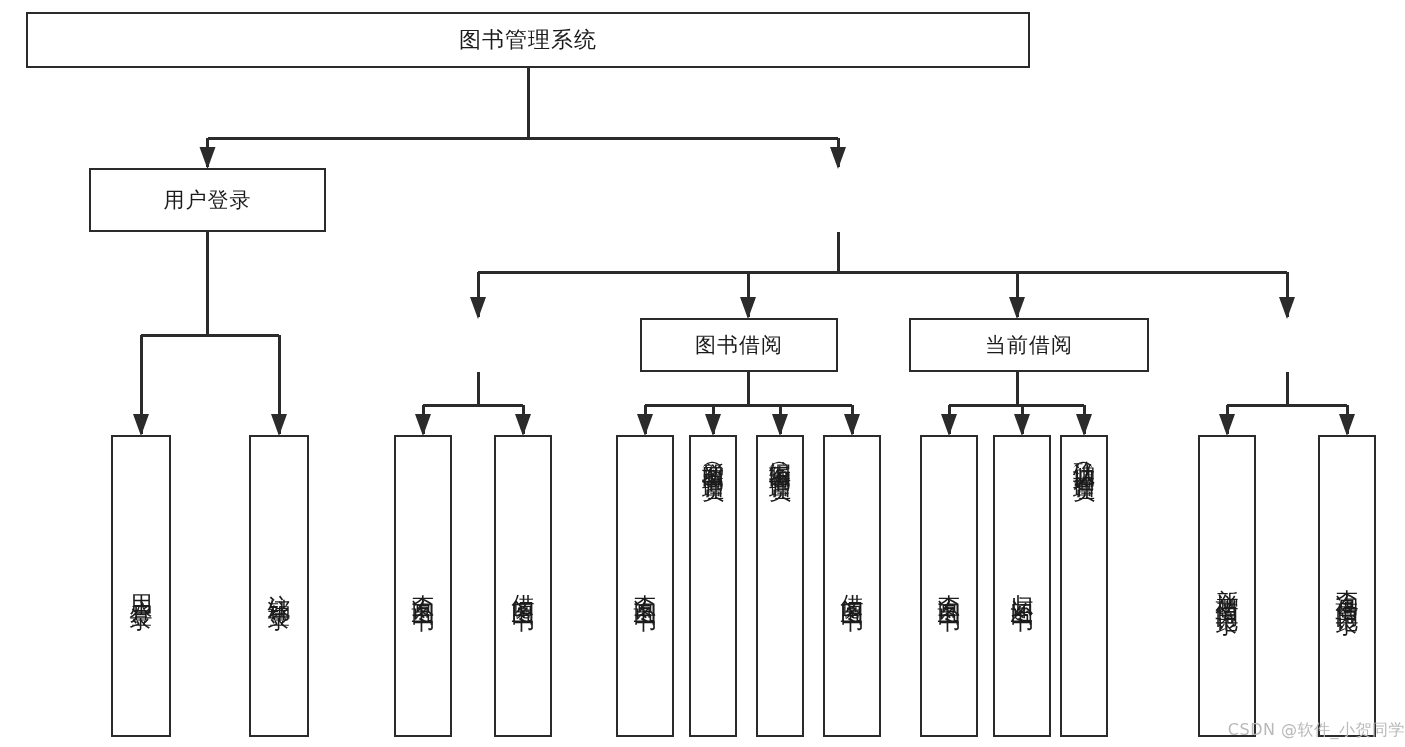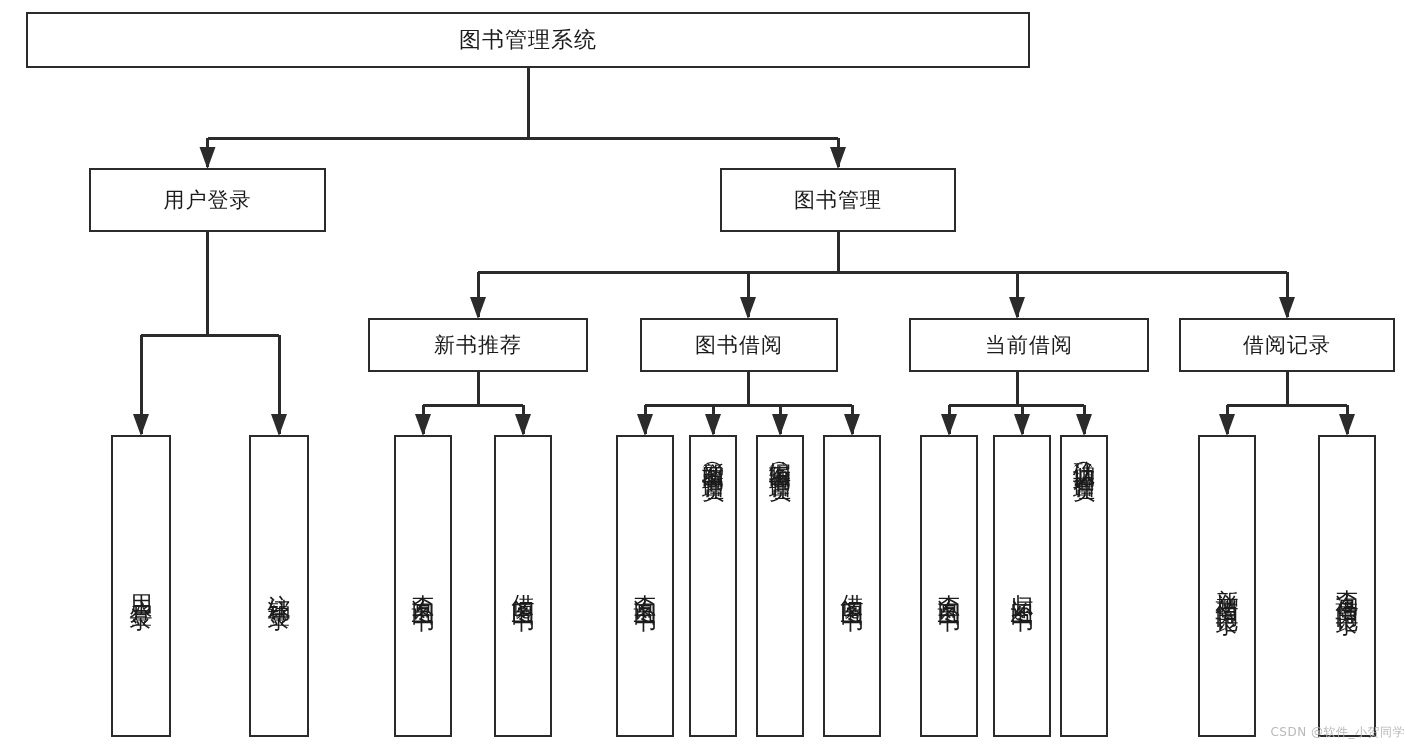--- a/index.html
+++ b/index.html
@@ -70,21 +70,21 @@
     align-items: flex-start;
   }
   .node.vert.narrow .node-label {
     font-size: 22px;
     letter-spacing: 3px;
   }
   #watermark {
     position: absolute;
     right: 8px;
     bottom: 6px;
-    font-size: 12px;
+    font-size: 16px;
     color: #b9b9b9;
     letter-spacing: 0.5px;
     white-space: nowrap;
     font-family: "DejaVu Sans", "Liberation Sans", sans-serif;
   }
 </style>
 </head>
 <body>
 
 <div id="canvas">
@@ -144,36 +144,27 @@
       <polygon points="1331,414 1347,414 1339,436" fill="#2b2b2b"></polygon>
     </svg>
 
   <div class="node root horiz" style="left: 18px; top: 12px; width: 1004px; height: 56px;">
     <span class="node-label">图书管理系统</span>
   </div>
 
   <div class="node horiz" style="left: 81px; top: 168px; width: 237px; height: 64px;">
     <span class="node-label">用户登录</span>
   </div>
-  <div class="node horiz" style="left: 712px; top: 168px; width: 236px; height: 64px;">
-    <span class="node-label">图书管理</span>
-  </div>
-
-  <div class="node horiz" style="left: 360px; top: 318px; width: 220px; height: 54px;">
-    <span class="node-label">新书推荐</span>
-  </div>
+
   <div class="node horiz" style="left: 632px; top: 318px; width: 198px; height: 54px;">
     <span class="node-label">图书借阅</span>
   </div>
   <div class="node horiz" style="left: 901px; top: 318px; width: 240px; height: 54px;">
     <span class="node-label">当前借阅</span>
   </div>
-  <div class="node horiz" style="left: 1171px; top: 318px; width: 216px; height: 54px;">
-    <span class="node-label">借阅记录</span>
-  </div>
 
   <div class="node vert" style="left: 103px; top: 435px; width: 60px; height: 302px;">
     <span class="node-label">用户登录</span>
   </div>
   <div class="node vert" style="left: 241px; top: 435px; width: 60px; height: 302px;">
     <span class="node-label">注销登录</span>
   </div>
 
   <div class="node vert" style="left: 386px; top: 435px; width: 58px; height: 302px;">
     <span class="node-label">查询图书</span>

